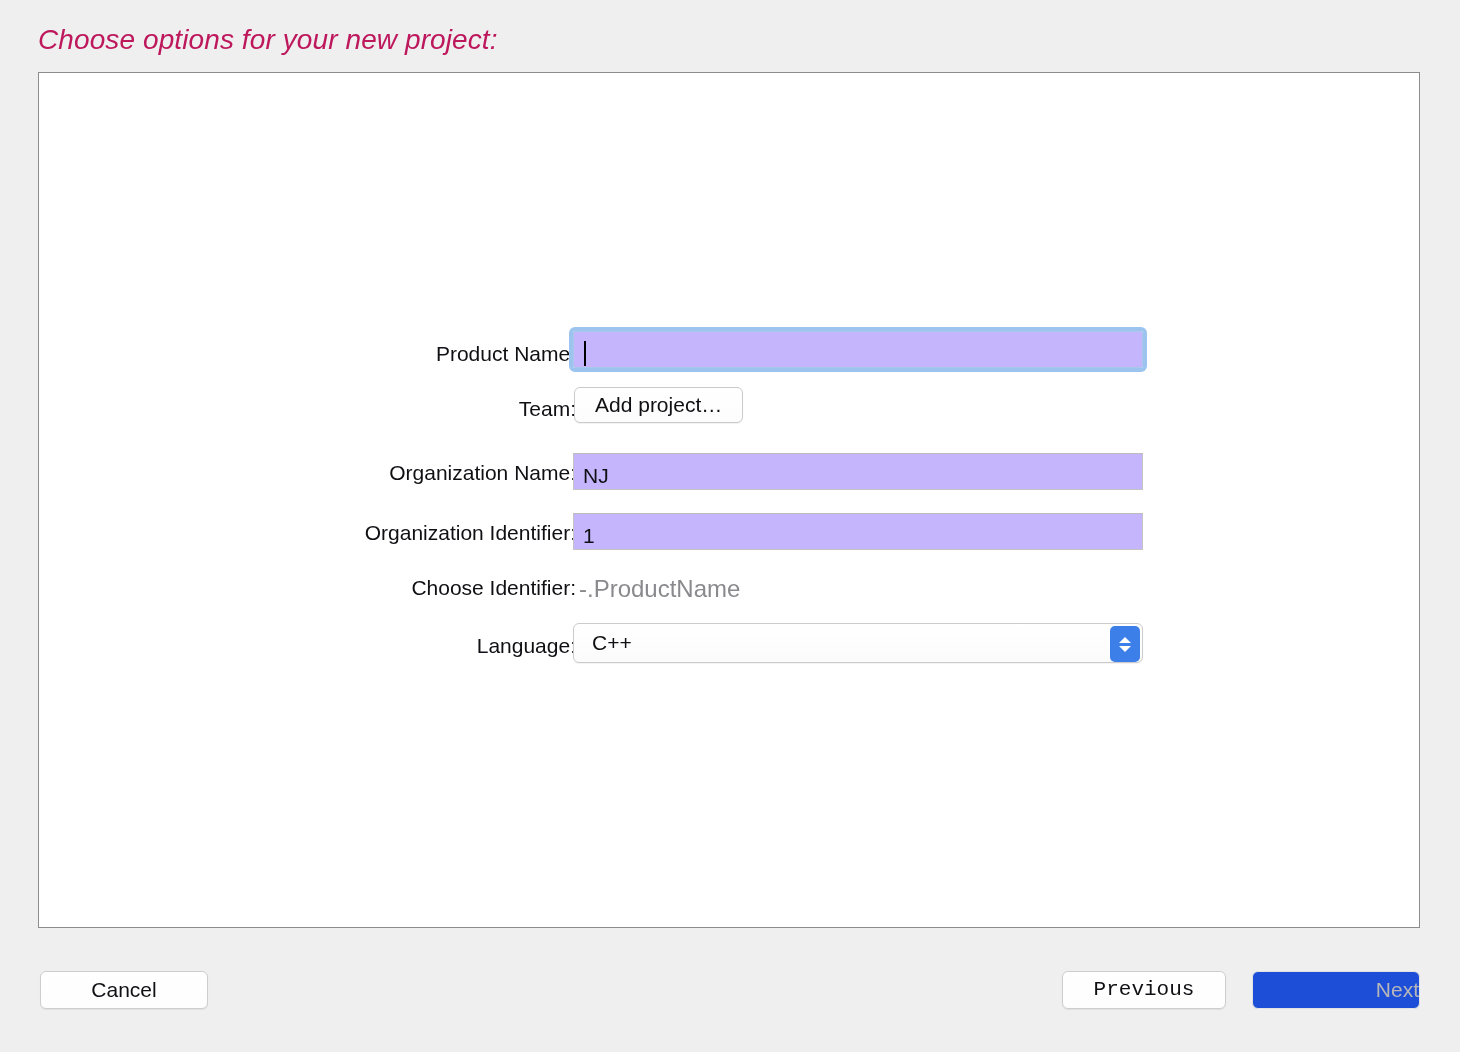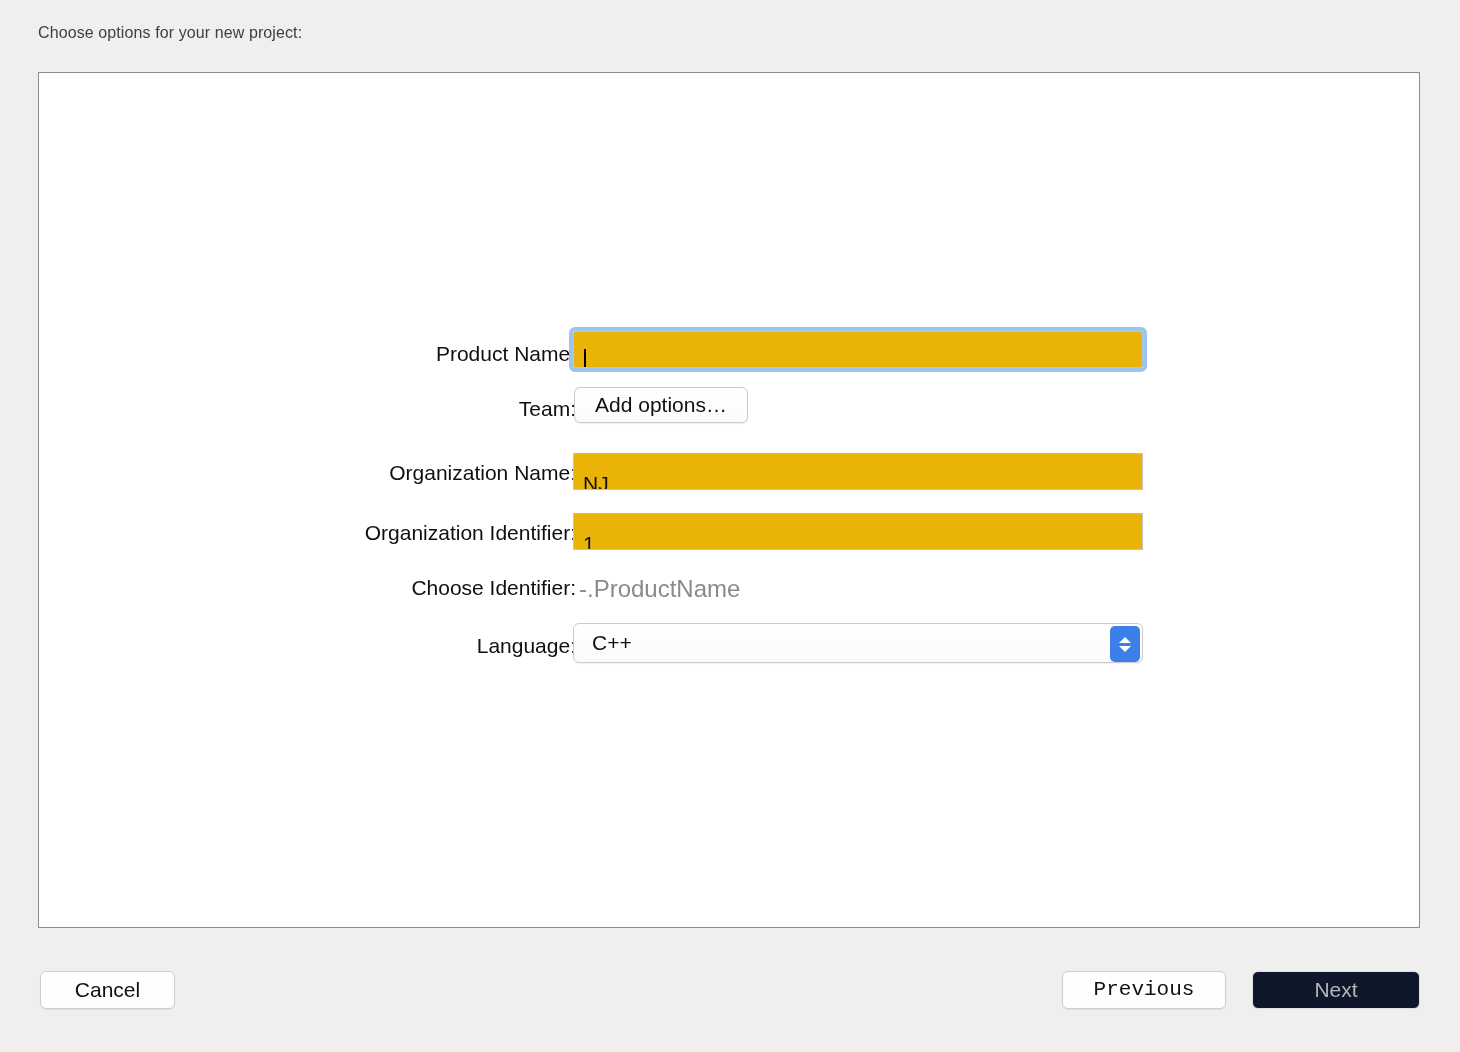--- a/index.html
+++ b/index.html
@@ -18,24 +18,25 @@
     position: relative;
     width: 1460px;
     height: 1052px;
   }
 
   
   .heading {
     position: absolute;
     left: 38px;
     top: 24px;
-    font-size: 16px;
-    color: #404040;
+    font-size: 28px;
+    color: #be185d;
     letter-spacing: 0.1px;
     white-space: nowrap;
+    font-style: italic;
   }
 
   
   .panel {
     position: absolute;
     left: 38px;
     top: 72px;
     width: 1382px;
     height: 856px;
     background: #ffffff;
@@ -66,27 +67,27 @@
     text-align: right;
     line-height: 1;
   }
 
   
   .field {
     position: absolute;
     left: 534px;           
     width: 570px;
     height: 37px;
-    background: #eab308;
+    background: #c4b5fd;
     border: 1px solid #c4c4c6;
     border-top-color: #bcbcbe;
     box-sizing: border-box;
     font-size: 21px;
     color: #101014;
-    padding: 12px 9px;
+    padding: 4px 9px;
     line-height: 35px;
     display: block;
     overflow: hidden;
     white-space: nowrap;
   }
   .field.focused {
     border: 1px solid #a9c8ea;
     outline: 4px solid #9dc4ef;
     outline-offset: 0px;
     border-radius: 2px;
@@ -181,44 +182,45 @@
     box-shadow: 0 1px 1px rgba(0,0,0,0.07);
     font-size: 21px;
     color: #101014;
     font-family: "Liberation Sans", sans-serif;
     line-height: 36px;
     text-align: center;
     box-sizing: border-box;
     white-space: nowrap;
   }
   .bottom-btn.disabled {
-    background: #0f172a;
+    background: #1d4ed8;
     border: 1px solid #e2e2e4;
     color: #b6b6ba;
     box-shadow: none;
+    text-align: right;
   }
 </style>
 </head>
 <body>
 
 <div id="root">
 
   <div class="heading">Choose options for your new project:</div>
 
   <div class="panel">
     <div class="form">
 
       <div class="row" style="top:0">
         <div class="label" style="top:270px">Product Name:</div>
         <div class="field focused" style="top:258px"><span class="caret"></span><span></span></div>
       </div>
 
       <div class="row" style="top:0">
         <div class="label" style="top:325px">Team:</div>
-        <div class="push-btn" style="top:314px">Add options…</div>
+        <div class="push-btn" style="top:314px">Add project…</div>
       </div>
 
       <div class="row" style="top:0">
         <div class="label" style="top:389px">Organization Name:</div>
         <div class="field" style="top:380px">NJ</div>
       </div>
 
       <div class="row" style="top:0">
         <div class="label" style="top:449px">Organization Identifier:</div>
         <div class="field" style="top:440px">1</div>
@@ -236,19 +238,19 @@
           <span class="popup-arrows">
             <span class="chev up"></span>
             <span class="chev down"></span>
           </span>
         </div>
       </div>
 
     </div>
   </div>
 
-  <div class="bottom-btn" style="left:40px; top:971px; width:135px;">Cancel</div>
+  <div class="bottom-btn" style="left:40px; top:971px; width:168px;">Cancel</div>
 
   <div class="bottom-btn" style="left:1062px; top:971px; width:164px;font-family:Liberation Mono, monospace;">Previous</div>
 
   <div class="bottom-btn disabled" style="left:1252px; top:971px; width:168px;">Next</div>
 
 </div>
 
 </body></html>

